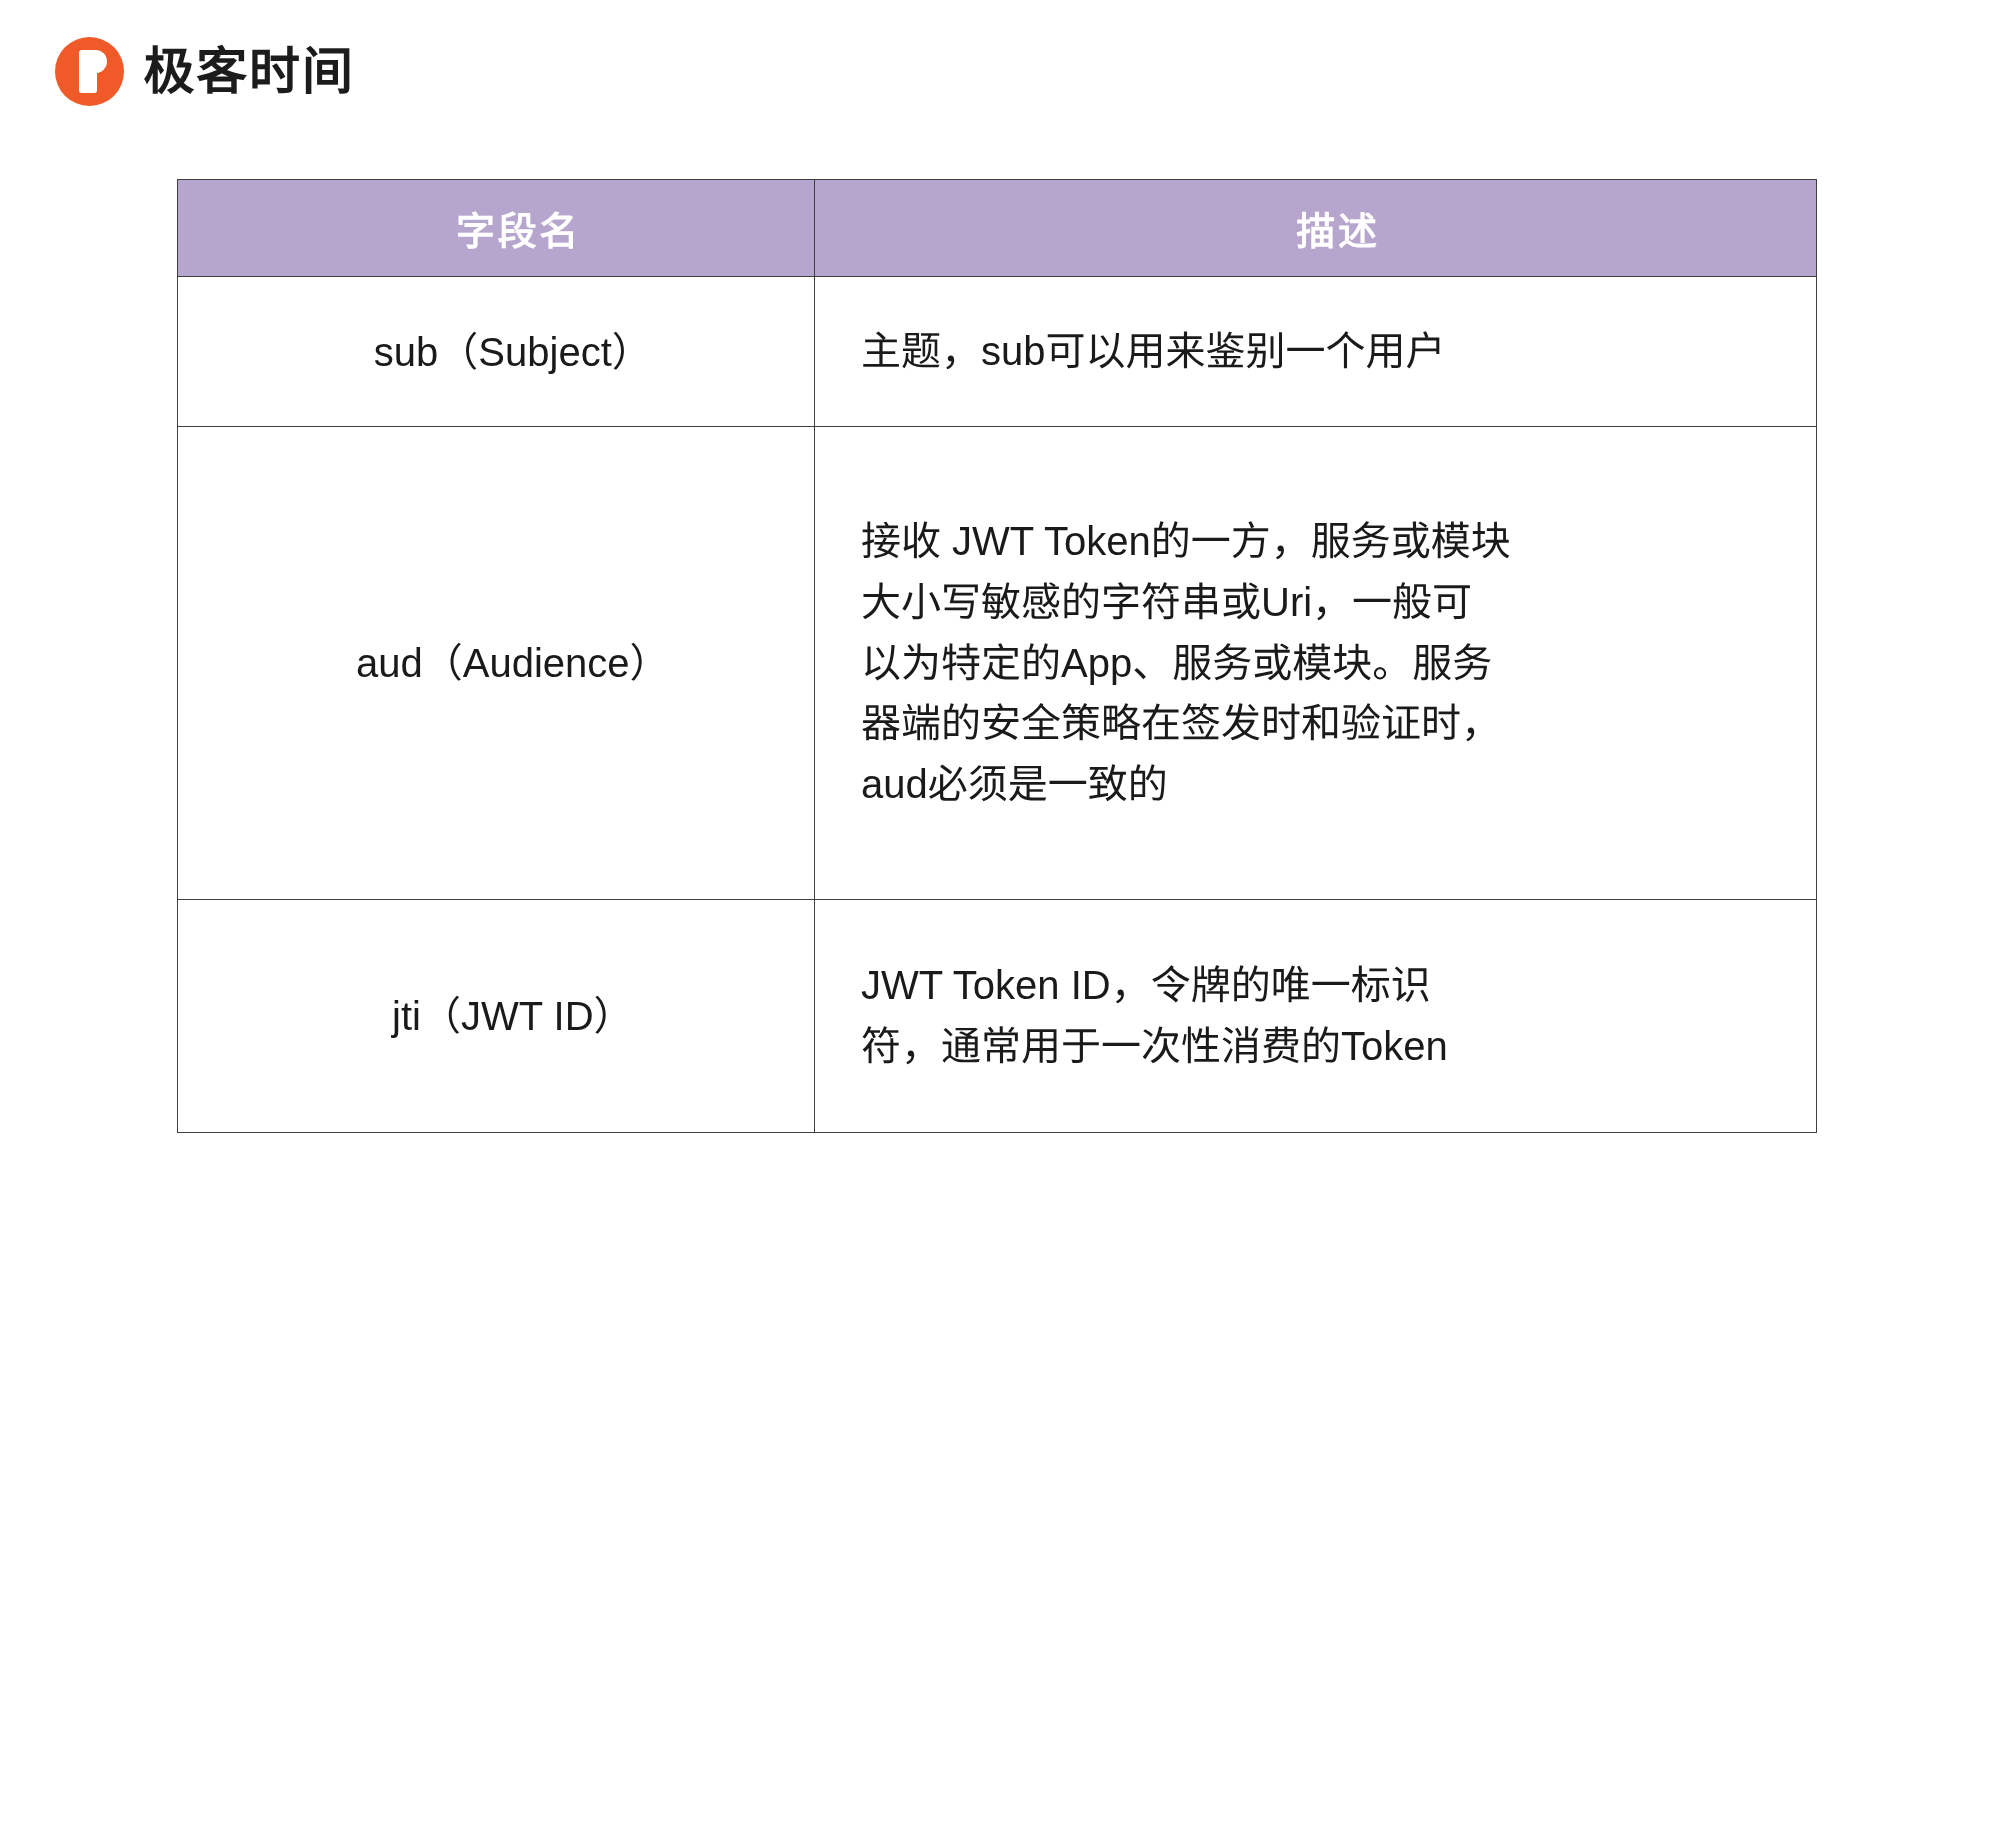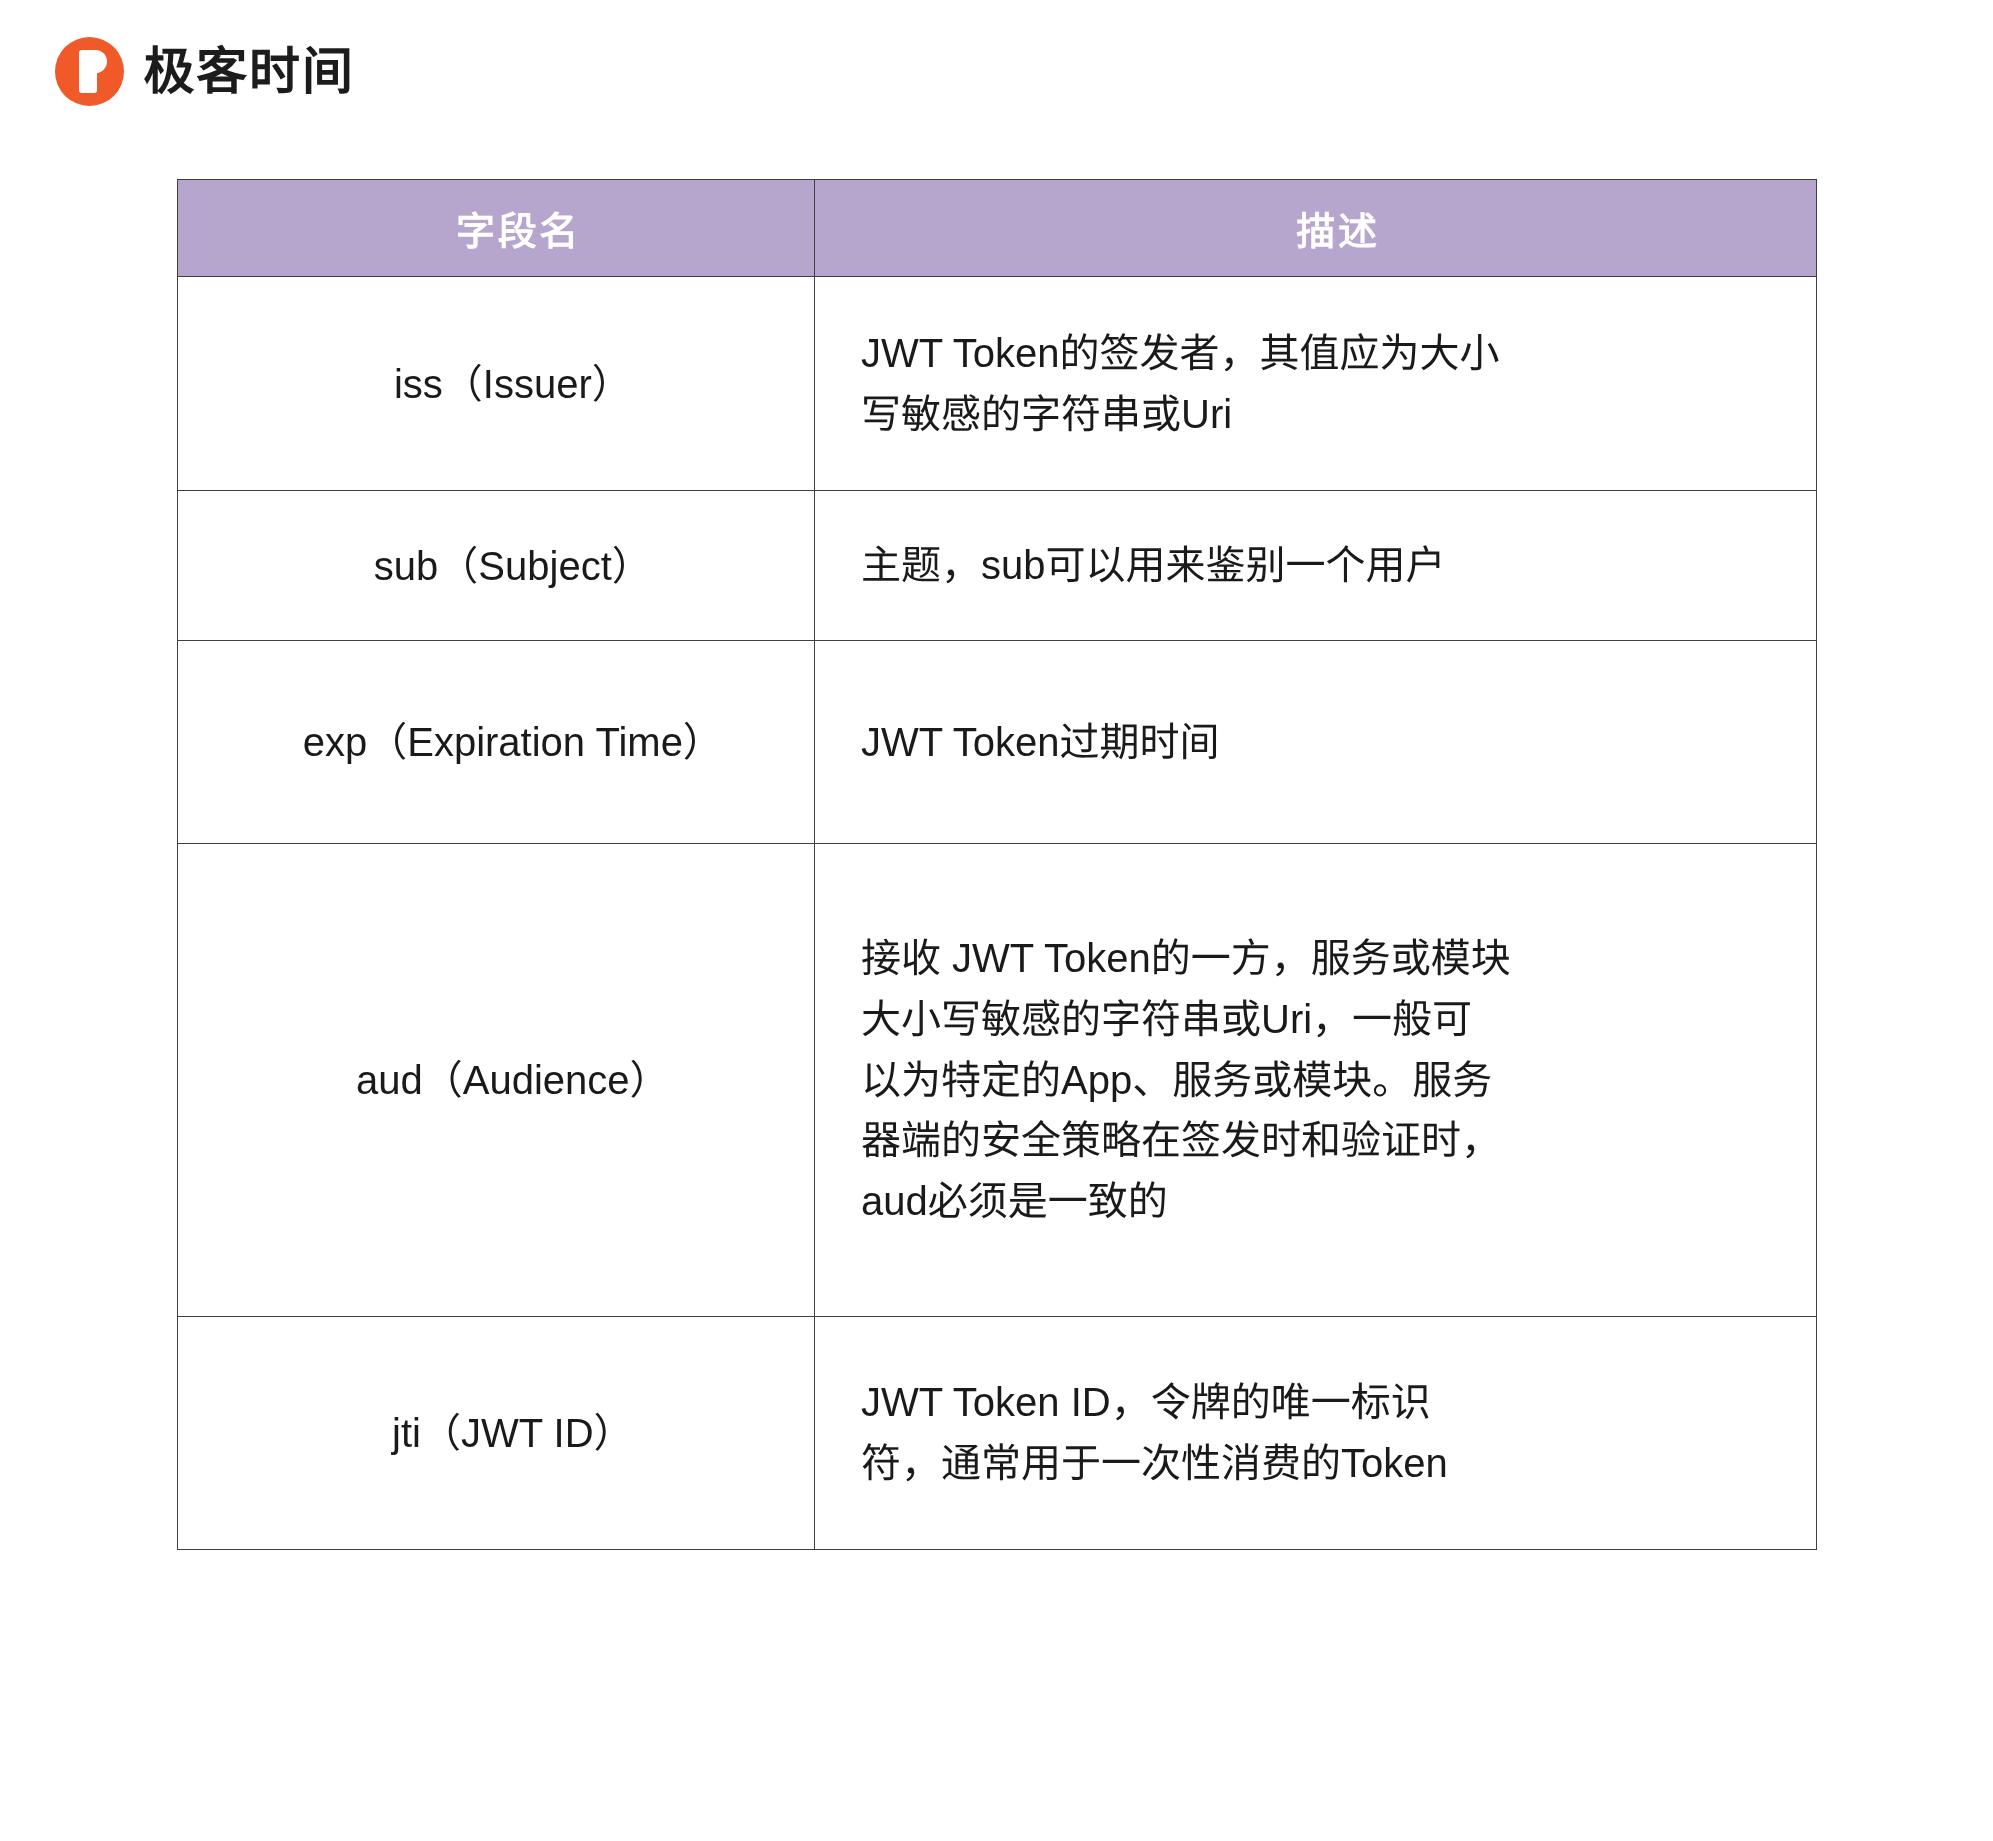--- a/index.html
+++ b/index.html
@@ -145,41 +145,28 @@
         <col class="col-desc">
       </colgroup>
       <thead>
         <tr>
           <th>字段名</th>
           <th>描述</th>
         </tr>
       </thead>
       <tbody>
 
-        <tr class="r-iss">
-          <td class="field">iss（Issuer）</td>
-          <td class="desc">
-            <span class="line">JWT Token的签发者，其值应为大小</span>
-            <span class="line">写敏感的字符串或Uri</span>
-          </td>
-        </tr>
 
         <tr class="r-sub">
           <td class="field">sub（Subject）</td>
           <td class="desc">
             <span class="line">主题，sub可以用来鉴别一个用户</span>
           </td>
         </tr>
 
-        <tr class="r-exp">
-          <td class="field">exp（Expiration Time）</td>
-          <td class="desc">
-            <span class="line">JWT Token过期时间</span>
-          </td>
-        </tr>
 
         <tr class="r-aud">
           <td class="field">aud（Audience）</td>
           <td class="desc">
             <span class="line">接收 JWT Token的一方，服务或模块</span>
             <span class="line">大小写敏感的字符串或Uri，一般可</span>
             <span class="line">以为特定的App、服务或模块。服务</span>
             <span class="line">器端的安全策略在签发时和验证时，</span>
             <span class="line">aud必须是一致的</span>
           </td>

